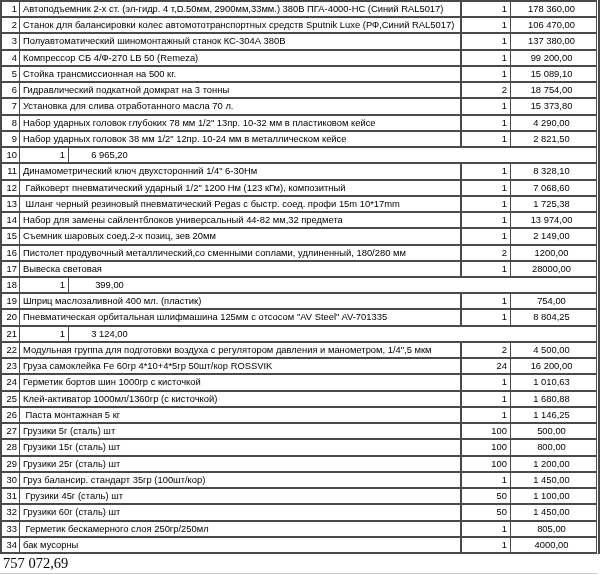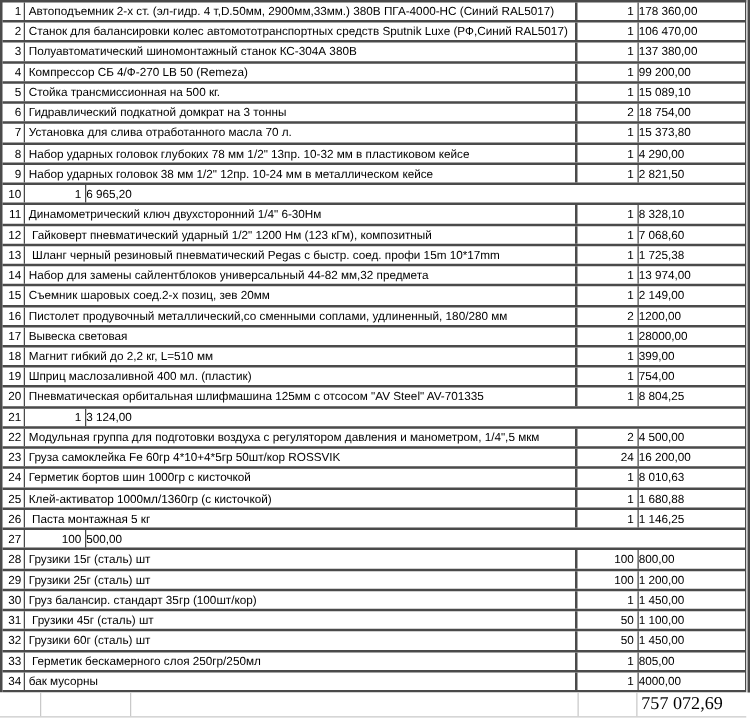--- a/index.html
+++ b/index.html
@@ -38,30 +38,31 @@
   }
   .num{
     width:18px;text-align:right;padding-right:2px;
     border-right:1px solid var(--border);
   }
   .desc{flex:1;padding-left:3px;border-right:2px solid var(--border)}
   .qty{
     width:49px;text-align:right;padding-right:3px;
     border-right:1px solid var(--border);
   }
-  .price{width:85px;text-align:left;padding-right:4px}
+  .price{width:85px;text-align:center;padding-right:4px}
   .edge-strip{
     position:absolute;left:598px;top:0;width:2px;height:554px;
     background:var(--border);
   }
   .total-row{
     position:absolute;left:0;top:554px;width:597px;height:20px;
     display:flex;
     border-bottom:1px solid var(--grid-light);
     background:var(--background);
+    flex-direction:column;
   }
   .tcell{height:100%}
   .tc1{width:33px;border-right:1px solid var(--grid-light)}
   .tc2{width:72px;border-right:1px solid var(--grid-light)}
   .tc3{width:358px;border-right:1px solid var(--grid-light)}
   .tc4{width:47px;border-right:1px solid var(--grid-light)}
   .tc5{
     flex:1;
     font-family:"Liberation Serif",serif;
     font-size:14.5px;
@@ -174,21 +175,20 @@
         <div class="cell price">1200,00</div>
       </div>
       <div class="row">
         <div class="cell num">17</div>
         <div class="cell desc">Вывеска световая</div>
         <div class="cell qty">1</div>
         <div class="cell price">28000,00</div>
       </div>
       <div class="row">
         <div class="cell num">18</div>
-        <div class="cell desc">Магнит гибкий до 2,2 кг, L=510 мм</div>
         <div class="cell qty">1</div>
         <div class="cell price">399,00</div>
       </div>
       <div class="row">
         <div class="cell num">19</div>
         <div class="cell desc">Шприц маслозаливной 400 мл. (пластик)</div>
         <div class="cell qty">1</div>
         <div class="cell price">754,00</div>
       </div>
       <div class="row">
@@ -211,36 +211,37 @@
       <div class="row">
         <div class="cell num">23</div>
         <div class="cell desc">Груза самоклейка Fe 60гр 4*10+4*5гр 50шт/кор ROSSVIK</div>
         <div class="cell qty">24</div>
         <div class="cell price">16 200,00</div>
       </div>
       <div class="row">
         <div class="cell num">24</div>
         <div class="cell desc">Герметик бортов шин 1000гр с кисточкой</div>
         <div class="cell qty">1</div>
-        <div class="cell price">8 010,63</div>
+        <div class="cell price">1 010,63</div>
       </div>
       <div class="row">
         <div class="cell num">25</div>
         <div class="cell desc">Клей-активатор 1000мл/1360гр (с кисточкой)</div>
         <div class="cell qty">1</div>
         <div class="cell price">1 680,88</div>
       </div>
       <div class="row">
         <div class="cell num">26</div>
         <div class="cell desc"> Паста монтажная 5 кг</div>
         <div class="cell qty">1</div>
         <div class="cell price">1 146,25</div>
       </div>
       <div class="row">
         <div class="cell num">27</div>
+        <div class="cell desc">Грузики 5г (сталь) шт</div>
         <div class="cell qty">100</div>
         <div class="cell price">500,00</div>
       </div>
       <div class="row">
         <div class="cell num">28</div>
         <div class="cell desc">Грузики 15г (сталь) шт</div>
         <div class="cell qty">100</div>
         <div class="cell price">800,00</div>
       </div>
       <div class="row">

